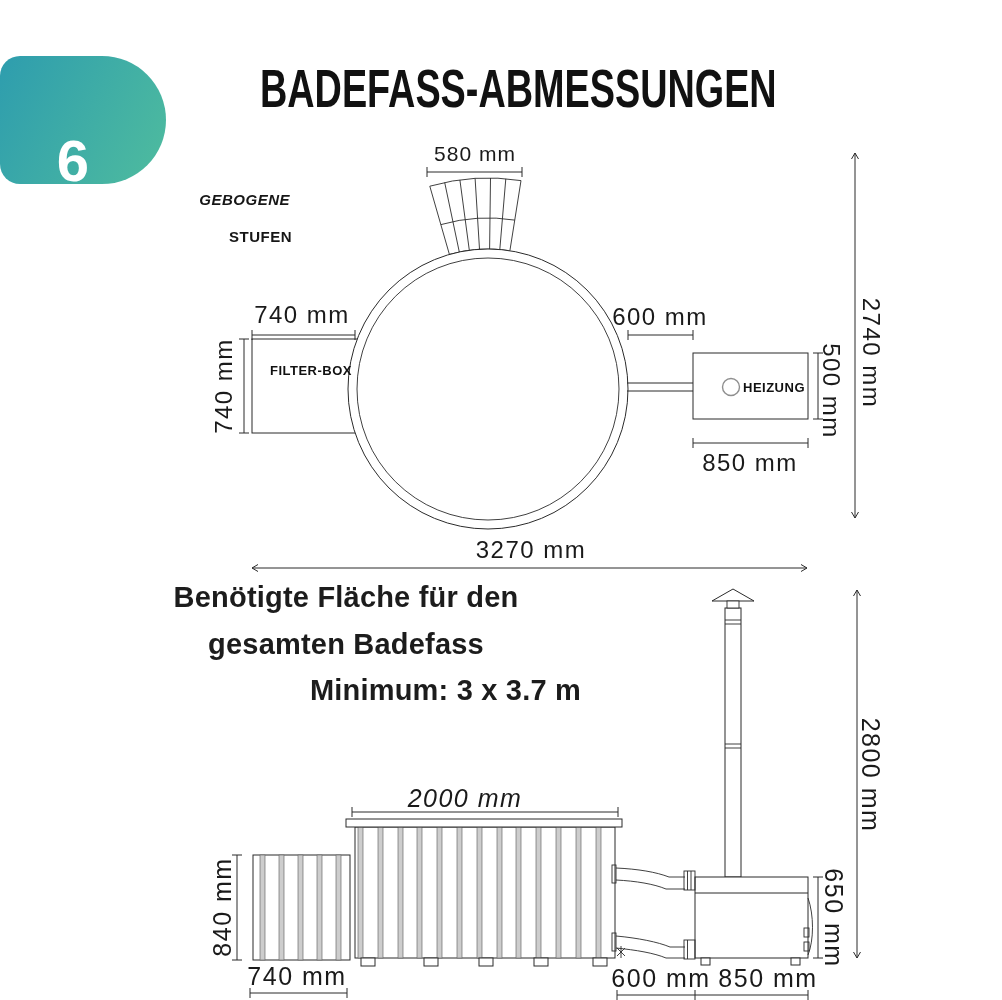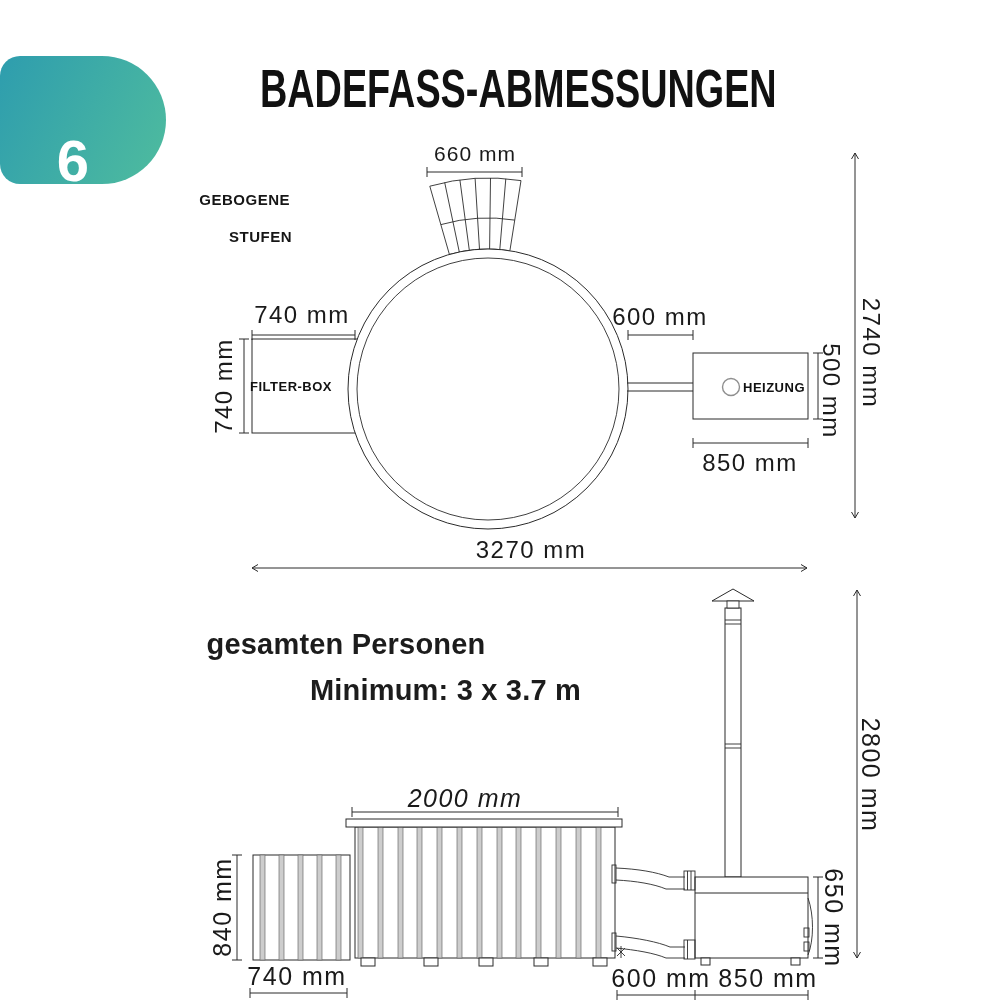--- a/index.html
+++ b/index.html
@@ -214,34 +214,35 @@
     </g>
   </svg>
 
   <div id="badge" class="abs" style="--g1: #2E9DAE; --g2: #4FBC9E;">
     <div class="abs count">6</div>
     <div class="abs plabel">Personen</div>
   </div>
 
   <div id="title" class="abs">BADEFASS-ABMESSUNGEN</div>
 
-  <div class="abs dim small" style="left:405px;top:140px;width:140px;">660 mm</div>
-  <div class="abs slbl" style="left:168px;top:191px;width:122px;">GEBOGENE</div>
+  <div class="abs dim small" style="left:405px;top:140px;width:140px;">580 mm</div>
+  <div class="abs slbl" style="left:168px;top:191px;width:122px;font-style:italic;">GEBOGENE</div>
   <div class="abs slbl" style="left:168px;top:220px;width:124px;margin-top:8px;">STUFEN</div>
   <div class="abs dim" style="left:232px;top:301px;width:140px;">740 mm</div>
   <div class="abs dim rotL" style="left:154px;top:372px;width:140px;">740 mm</div>
-  <div class="abs blbl" style="left:250px;top:379px;width:102px;text-align:left;">FILTER-BOX</div>
+  <div class="abs blbl" style="left:250px;top:363px;width:102px;text-align:right;">FILTER-BOX</div>
   <div class="abs dim" style="left:590px;top:303px;width:140px;">600 mm</div>
   <div class="abs blbl" style="left:743px;top:380px;width:66px;">HEIZUNG</div>
   <div class="abs dim rotR" style="left:773px;top:377px;width:116px;">500 mm</div>
   <div class="abs dim" style="left:680px;top:449px;width:140px;">850 mm</div>
   <div class="abs dim rotR" style="left:798px;top:339px;width:146px;">2740 mm</div>
   <div class="abs dim" style="left:461px;top:536px;width:140px;">3270 mm</div>
 
-  <div class="abs note" style="top:628px;">gesamten Personen</div>
+  <div class="abs note" style="top:581px;">Benötigte Fläche für den</div>
+  <div class="abs note" style="top:628px;">gesamten Badefass</div>
   <div class="abs note" style="top:674px;text-align:right;">Minimum: 3 x 3.7 m</div>
 
   <div class="abs dimS" style="left:395px;top:784px;width:140px;font-style:italic;">2000 mm</div>
   <div class="abs dimS rotL" style="left:157px;top:893px;width:130px;">840 mm</div>
   <div class="abs dimS" style="left:227px;top:962px;width:140px;">740 mm</div>
   <div class="abs dimS" style="left:591px;top:964px;width:140px;">600 mm</div>
   <div class="abs dimS" style="left:698px;top:964px;width:140px;">850 mm</div>
   <div class="abs dimS rotR" style="left:770px;top:904px;width:128px;">650 mm</div>
   <div class="abs dimS rotR" style="left:798px;top:761px;width:146px;">2800 mm</div>
 

